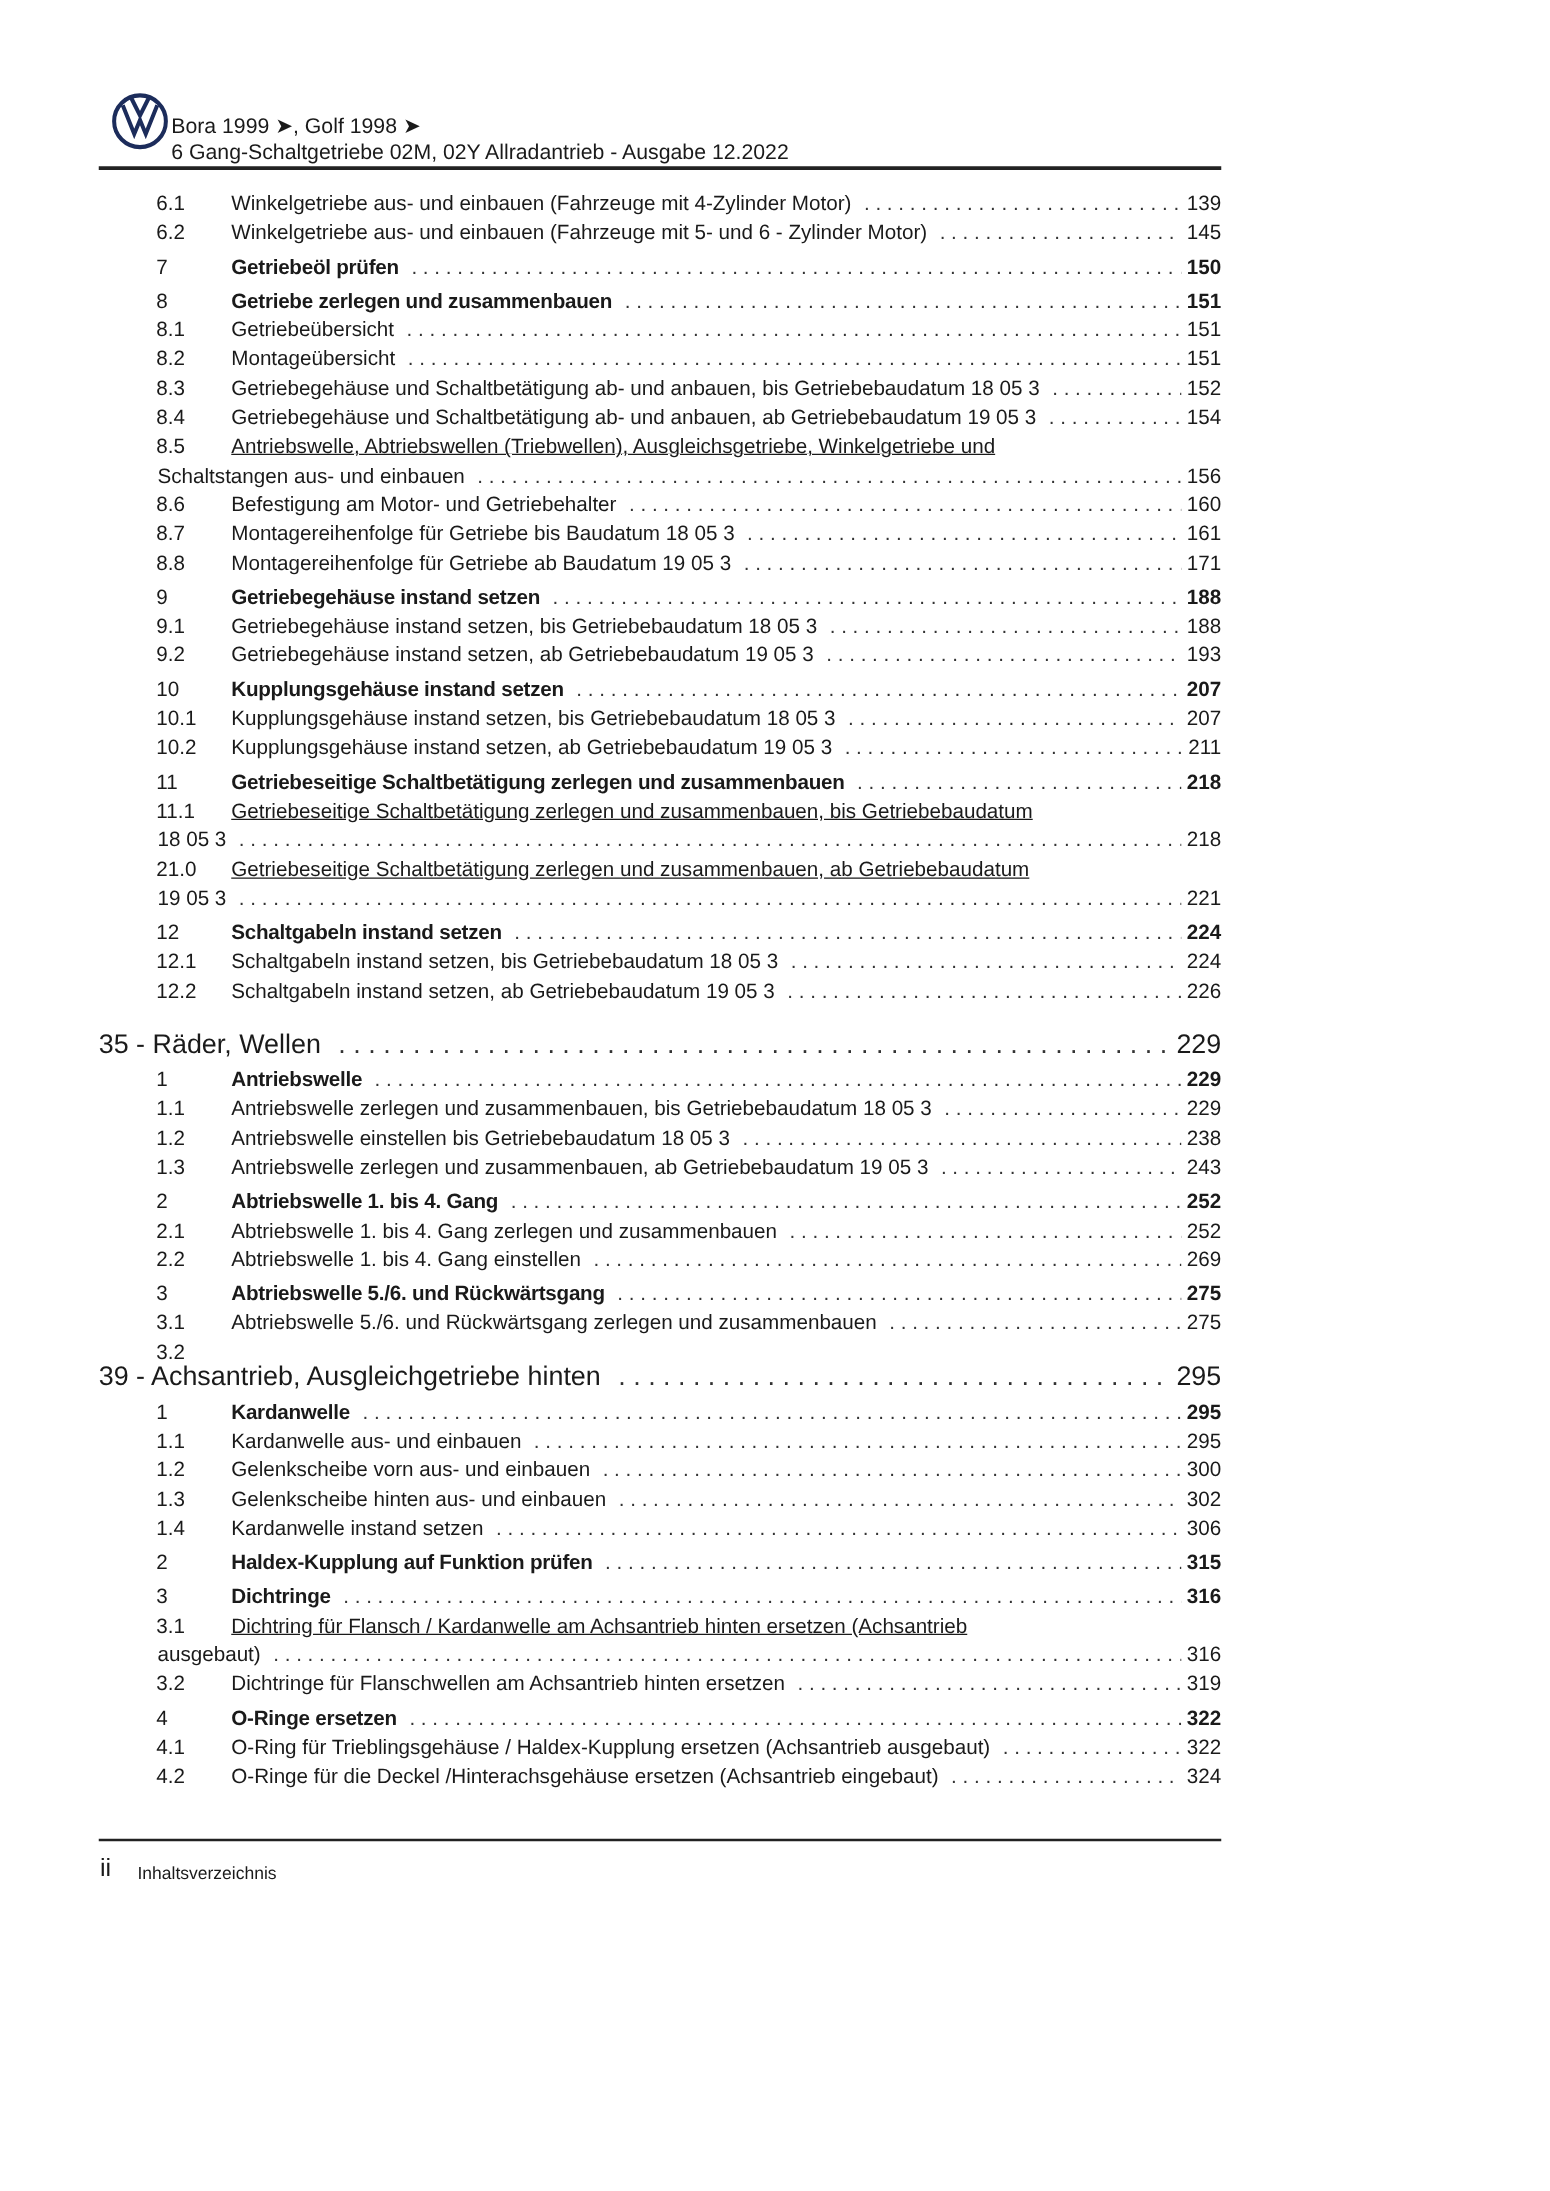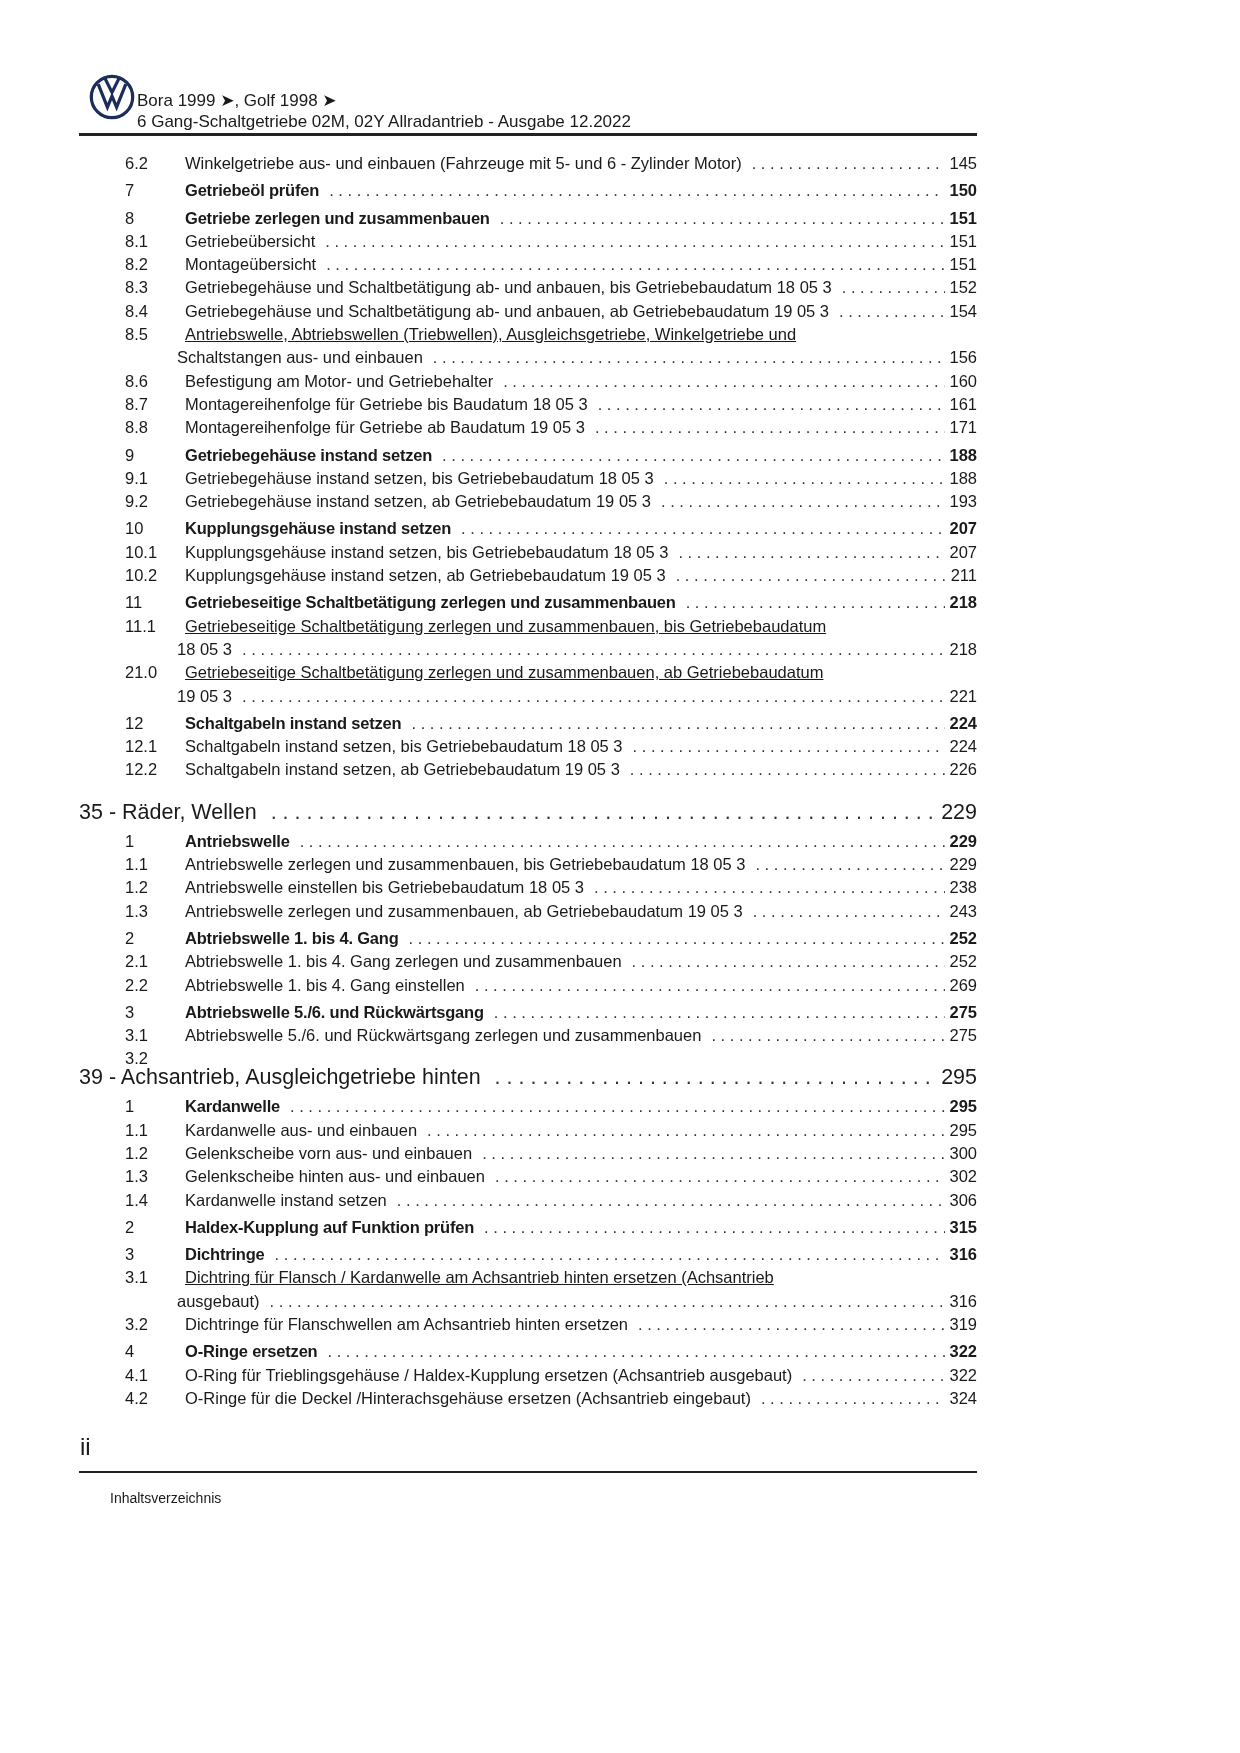--- a/index.html
+++ b/index.html
@@ -14,47 +14,55 @@
   .row .body { margin-left:106px; flex:1; display:flex; align-items:flex-end; min-width:0; }
   .row .title { white-space:nowrap; }
   .row .lead { flex:1; overflow:hidden; white-space:nowrap; margin:0 4px 0 10px; letter-spacing:3.2px; color:#333; }
   .row .lead::before { content:". . . . . . . . . . . . . . . . . . . . . . . . . . . . . . . . . . . . . . . . . . . . . . . . . . . . . . . . . . . . . . . . . . . . . . . . . . . . . . . . . . . . . . . . . . . . . . . . . . . . . . . . . . . . . . . . . . . . . . . . . . . . . . . . . . . . . . . . . . . . . . . . . . . . . . . . . . . . . . . . . ."; letter-spacing:0; word-spacing:0px; }
   .row .page { min-width:28px; text-align:right; }
   .row.lvl1 { margin-top:4px; }
   .row.lvl1 .title, .row.lvl1 .page { font-weight:bold; }
   .row.lvl1 .title { letter-spacing:-0.2px; }
   .row.multi { flex-direction:column; align-items:stretch; }
   .row.multi .line1 { margin-left:106px;text-decoration:underline; }
-  .row.multi .body { margin-left:98px; }
+  .row.multi .body { margin-left:47px; }
   .chapter { display:flex; align-items:center; font-size:21.5px; line-height:28px; margin-top:16px; margin-bottom:2px; }
   .chapter .title { white-space:nowrap; }
   .chapter .lead { flex:1; overflow:hidden; white-space:nowrap; margin:0 4px 0 14px; color:#333; font-size:21.5px; }
   .chapter .lead::before { content:". . . . . . . . . . . . . . . . . . . . . . . . . . . . . . . . . . . . . . . . . . . . . . . . . . . . . . . . . . . . . . . . . . . . . . . . . . . . . . . . . . . . . . . . . . . . . . . . . . . . . . ."; }
   .chapter .page { text-align:right; }
   .ftr-rule { position:absolute; left:79px; top:1471px; width:898px; height:2px; background:#222; }
-  .ftr-num { position:absolute; left:80px; top:1432px; font-size:24px; line-height:30px; }
+  .ftr-num { position:absolute; left:80px; top:1480px; font-size:20px; line-height:30px; }
   .ftr-label { position:absolute; left:110px; top:1489px; font-size:14px; line-height:18px; }
 </style>
 </head>
 <body>
 
 <svg class="logo" viewBox="0 0 100 100">
   <circle cx="50" cy="50" r="45" fill="none" stroke="#1c2c5b" stroke-width="7"></circle>
   <path d="M20 22 L40 72 L50 48 L60 72 L80 22" fill="none" stroke="#1c2c5b" stroke-width="7" stroke-linejoin="miter"></path>
   <path d="M35 10 L50 40 L65 10" fill="none" stroke="#1c2c5b" stroke-width="7"></path>
 </svg>
 
 <div class="hdr-text">
   <div>Bora 1999 ➤, Golf 1998 ➤</div>
   <div>6 Gang-Schaltgetriebe 02M, 02Y Allradantrieb - Ausgabe 12.2022</div>
 </div>
 <div class="hdr-rule"></div>
 
 <div class="toc" id="toc">
     <div class="row lvl2">
+      <span class="num">6.1</span>
+      <div class="body">
+        <span class="title">Winkelgetriebe aus- und einbauen (Fahrzeuge mit 4-Zylinder Motor)</span>
+        <span class="lead"></span>
+        <span class="page">139</span>
+      </div>
+    </div>
+    <div class="row lvl2">
       <span class="num">6.2</span>
       <div class="body">
         <span class="title">Winkelgetriebe aus- und einbauen (Fahrzeuge mit 5- und 6 - Zylinder Motor)</span>
         <span class="lead"></span>
         <span class="page">145</span>
       </div>
     </div>
     <div class="row lvl1">
       <span class="num">7</span>
       <div class="body">

